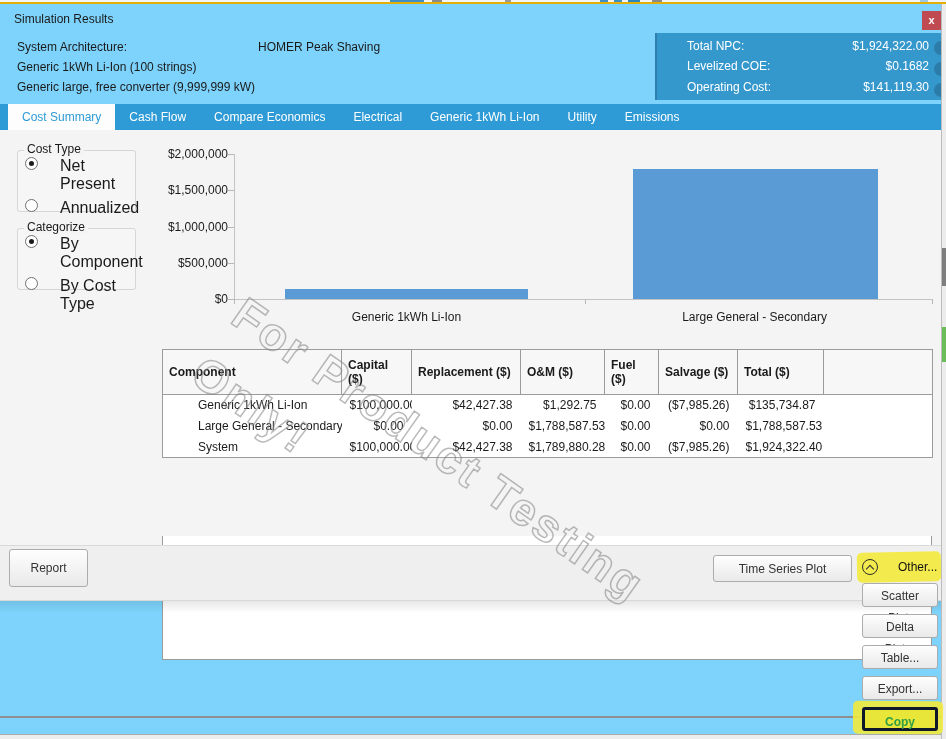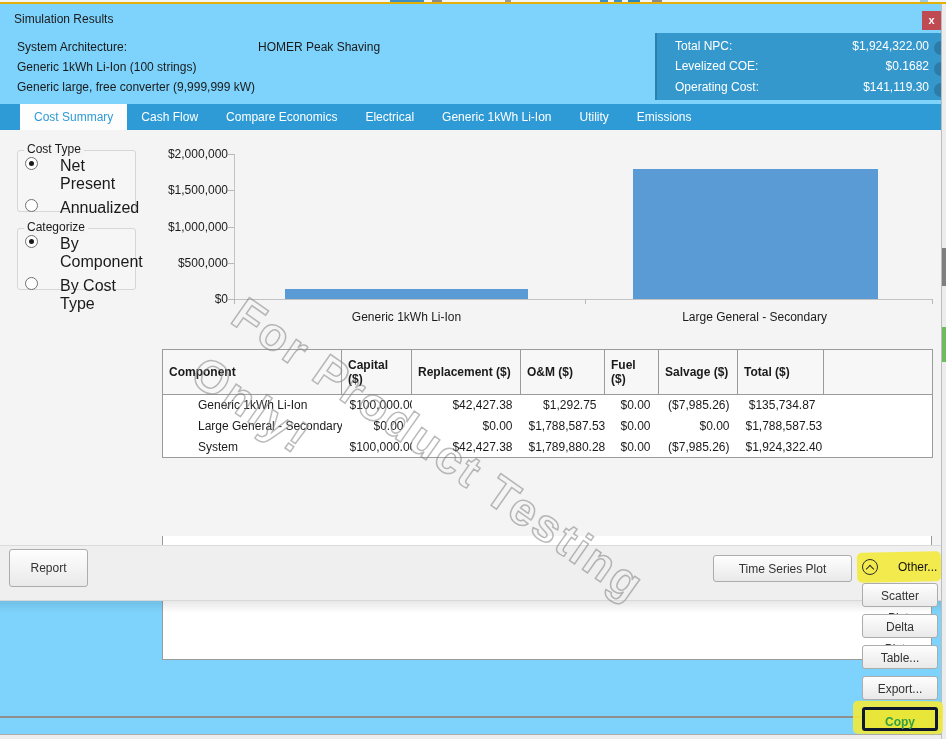--- a/index.html
+++ b/index.html
@@ -15,26 +15,26 @@
   .dialog{position:absolute;left:0;top:4px;width:941px;height:735px;background:#7dd3fc;}
   .win-title{position:absolute;left:14px;top:8px;font-size:12px;color:#1a1a1a;}
   .close-btn{position:absolute;left:922px;top:7px;width:19px;height:19px;background:#c04a52;color:#fff;
     font-size:11px;font-weight:bold;text-align:center;line-height:19px;cursor:default;}
 
   
   .hdr-label{position:absolute;font-size:12px;color:#1a1a1a;}
   .metrics{position:absolute;left:655px;top:29px;width:286px;height:67px;background:#3598cd;
     border-left:2px solid #2c7fae;display:flex;flex-direction:column;justify-content:space-around;
     padding:3px 0;box-sizing:border-box;overflow:hidden;}
-  .metric-row{display:flex;justify-content:space-between;color:#ffffff;font-size:12px;padding:0 12px 0 18px;}
+  .metric-row{display:flex;justify-content:space-between;color:#ffffff;font-size:12px;padding:0 12px 0 18px;margin-left:12px;}
   .metrics .bubble{position:absolute;right:-7px;width:14px;height:14px;border-radius:50%;background:rgba(0,0,0,0.18);}
 
   
   .tabbar{position:absolute;left:0;top:100px;width:941px;height:26px;background:#2e9bd6;
-    display:flex;align-items:stretch;padding-left:20px;box-sizing:border-box;}
+    display:flex;align-items:stretch;padding-left:8px;box-sizing:border-box;}
   .tab{font-size:12px;color:#ffffff;line-height:26px;padding:0 14px;white-space:nowrap;cursor:default;}
   .tab.active{background:#fdfdfd;color:#2e9bd6;}
 
   
   .content{position:absolute;left:0;top:126px;width:941px;height:415px;background:#f4f4f4;}
 
   
   .groupbox{position:absolute;width:117px;height:60px;border:1px solid #d6d6d6;border-radius:3px;background:#f6f6f6;}
   .groupbox .legend{position:absolute;top:-9px;left:6px;background:#f4f4f4;padding:0 3px;font-size:12px;color:#1a1a1a;}
   .radio-row{display:flex;gap:22px;margin:6px 0 0 7px;font-size:16px;color:#1a1a1a;cursor:default;}

